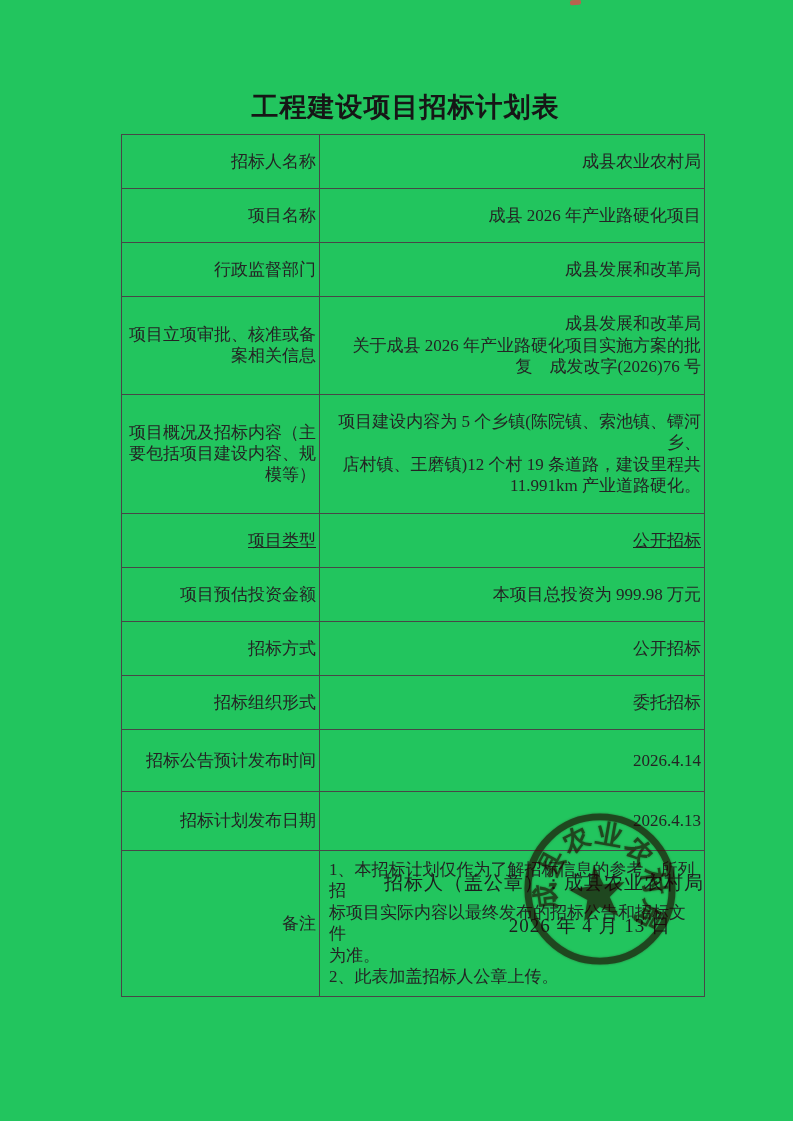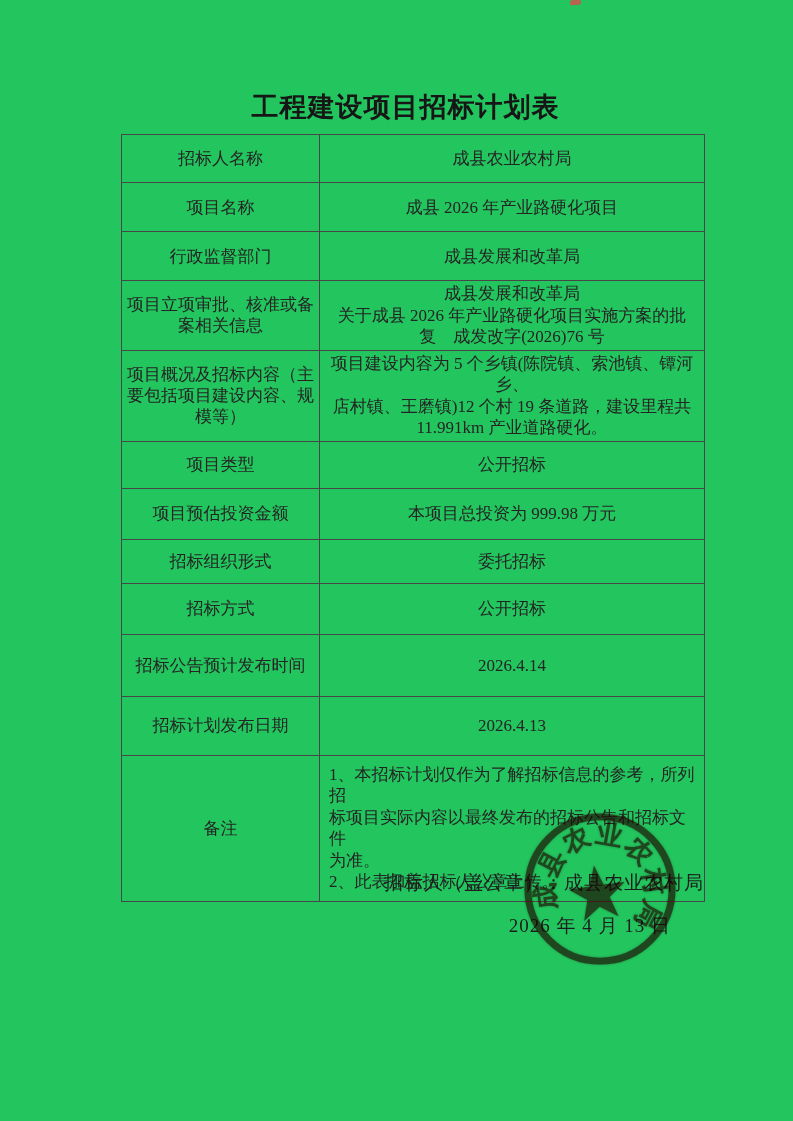--- a/index.html
+++ b/index.html
@@ -18,22 +18,22 @@
     font-weight:700; font-size:27px; letter-spacing:1px;
     color:#161616; line-height:30px;
   }
   table.plan {
     position:absolute; top:134px; left:121px;
     width:569px; border-collapse:collapse; table-layout:fixed;
   }
   table.plan td {
     border:1.5px solid #474747;
     font-size:17px; line-height:21px;
-    text-align:center; vertical-align:middle;
-    padding:2px 3px;
+    text-align:right; vertical-align:middle;
+    padding:16px 3px;
     color:#242424;
     word-break:break-all;
   }
   td.label-cell { width:191px; }
   td.value-cell { width:378px; }
   td.value-cell.left { text-align:left; padding:8px 6px 8px 9px; }
   .vline { line-height:21.5px; }
   .sign-line {
     position:absolute; top:870px; left:0; right:89px;
     text-align:right; font-size:19px; letter-spacing:1px; color:#1d1d1d;
@@ -92,35 +92,35 @@
           </td>
         </tr>
         <tr style="height: 70px; margin-left: 32px;">
           <td class="label-cell">项目概况及招标内容（主要包括项目建设内容、规模等）</td>
           <td class="value-cell">
             <div class="vline">项目建设内容为 5 个乡镇(陈院镇、索池镇、镡河乡、</div>
             <div class="vline">店村镇、王磨镇)12 个村 19 条道路，建设里程共</div>
             <div class="vline">11.991km 产业道路硬化。</div>
           </td>
         </tr>
-        <tr style="height: 47px;">
+        <tr style="height: 47px; text-decoration: underline;">
           <td class="label-cell">项目类型</td>
           <td class="value-cell">公开招标</td>
         </tr>
         <tr style="height: 51px;">
           <td class="label-cell">项目预估投资金额</td>
           <td class="value-cell">本项目总投资为 999.98 万元</td>
         </tr>
+        <tr style="height: 51px;">
+          <td class="label-cell">招标方式</td>
+          <td class="value-cell">公开招标</td>
+        </tr>
         <tr style="height: 44px;">
           <td class="label-cell">招标组织形式</td>
           <td class="value-cell">委托招标</td>
-        </tr>
-        <tr style="height: 51px;">
-          <td class="label-cell">招标方式</td>
-          <td class="value-cell">公开招标</td>
         </tr>
         <tr style="height: 62px;">
           <td class="label-cell">招标公告预计发布时间</td>
           <td class="value-cell">2026.4.14</td>
         </tr>
         <tr style="height: 59px;">
           <td class="label-cell">招标计划发布日期</td>
           <td class="value-cell">2026.4.13</td>
         </tr>
         <tr style="height: 101px;">

